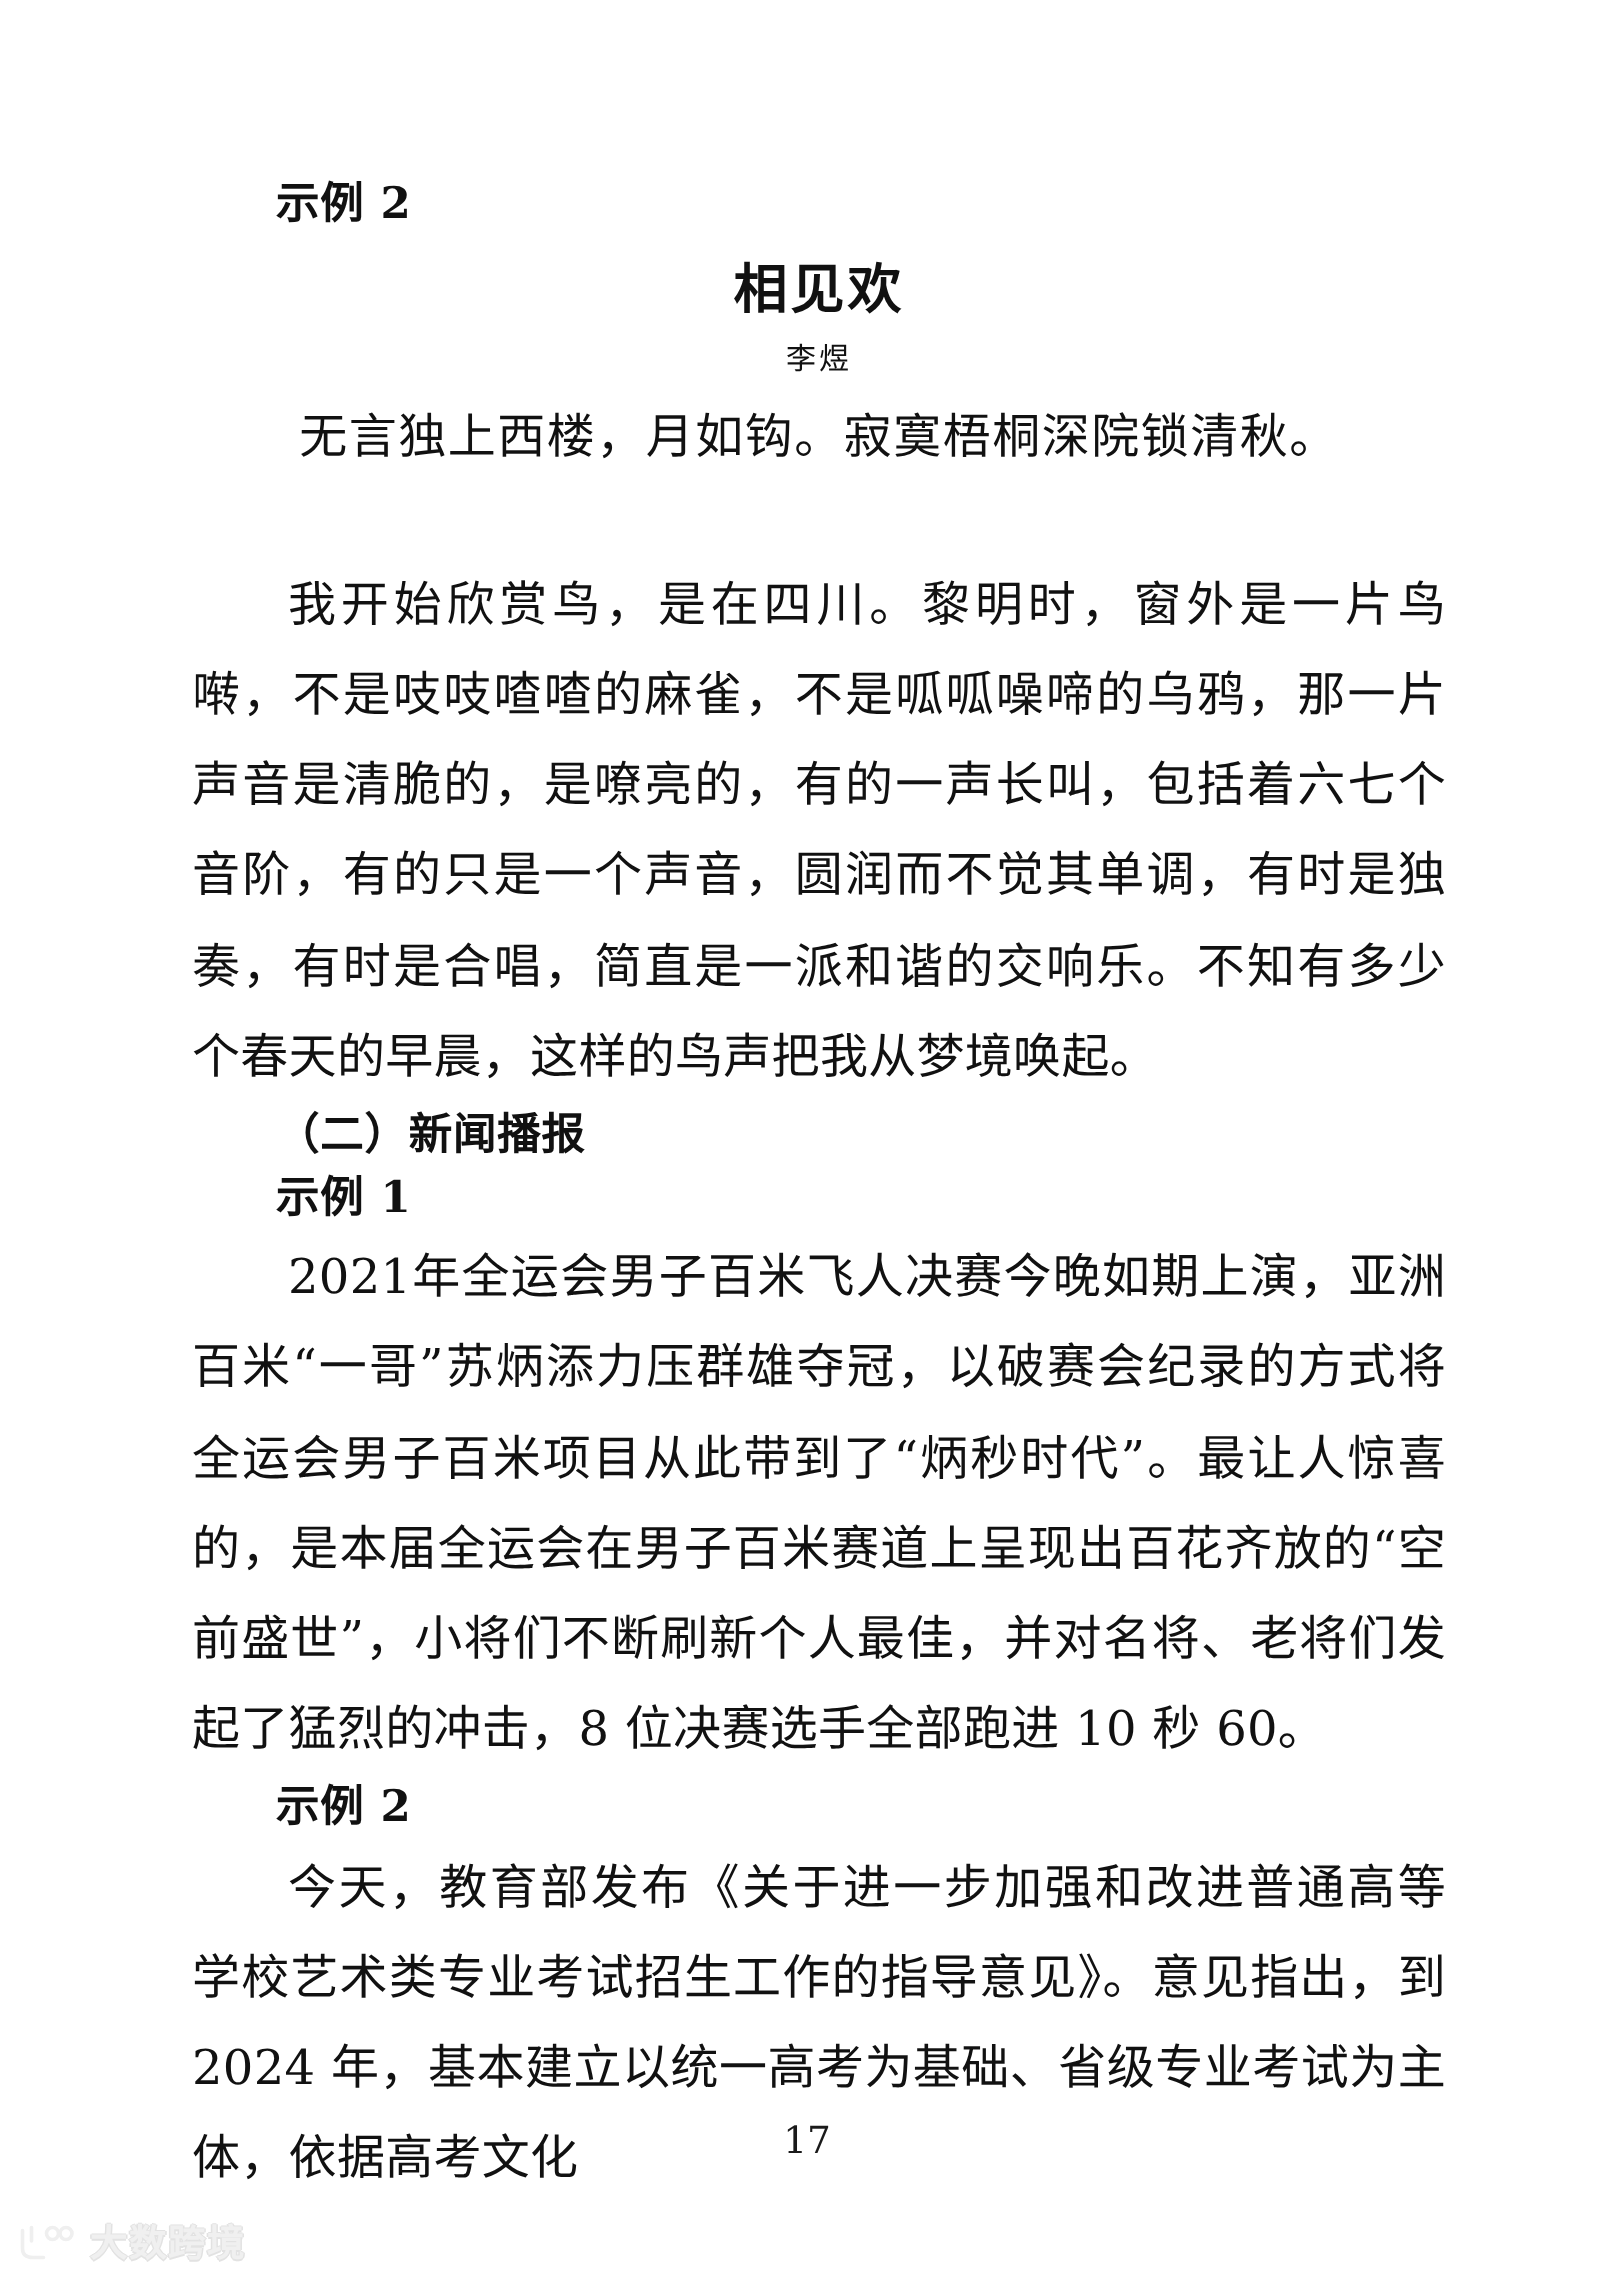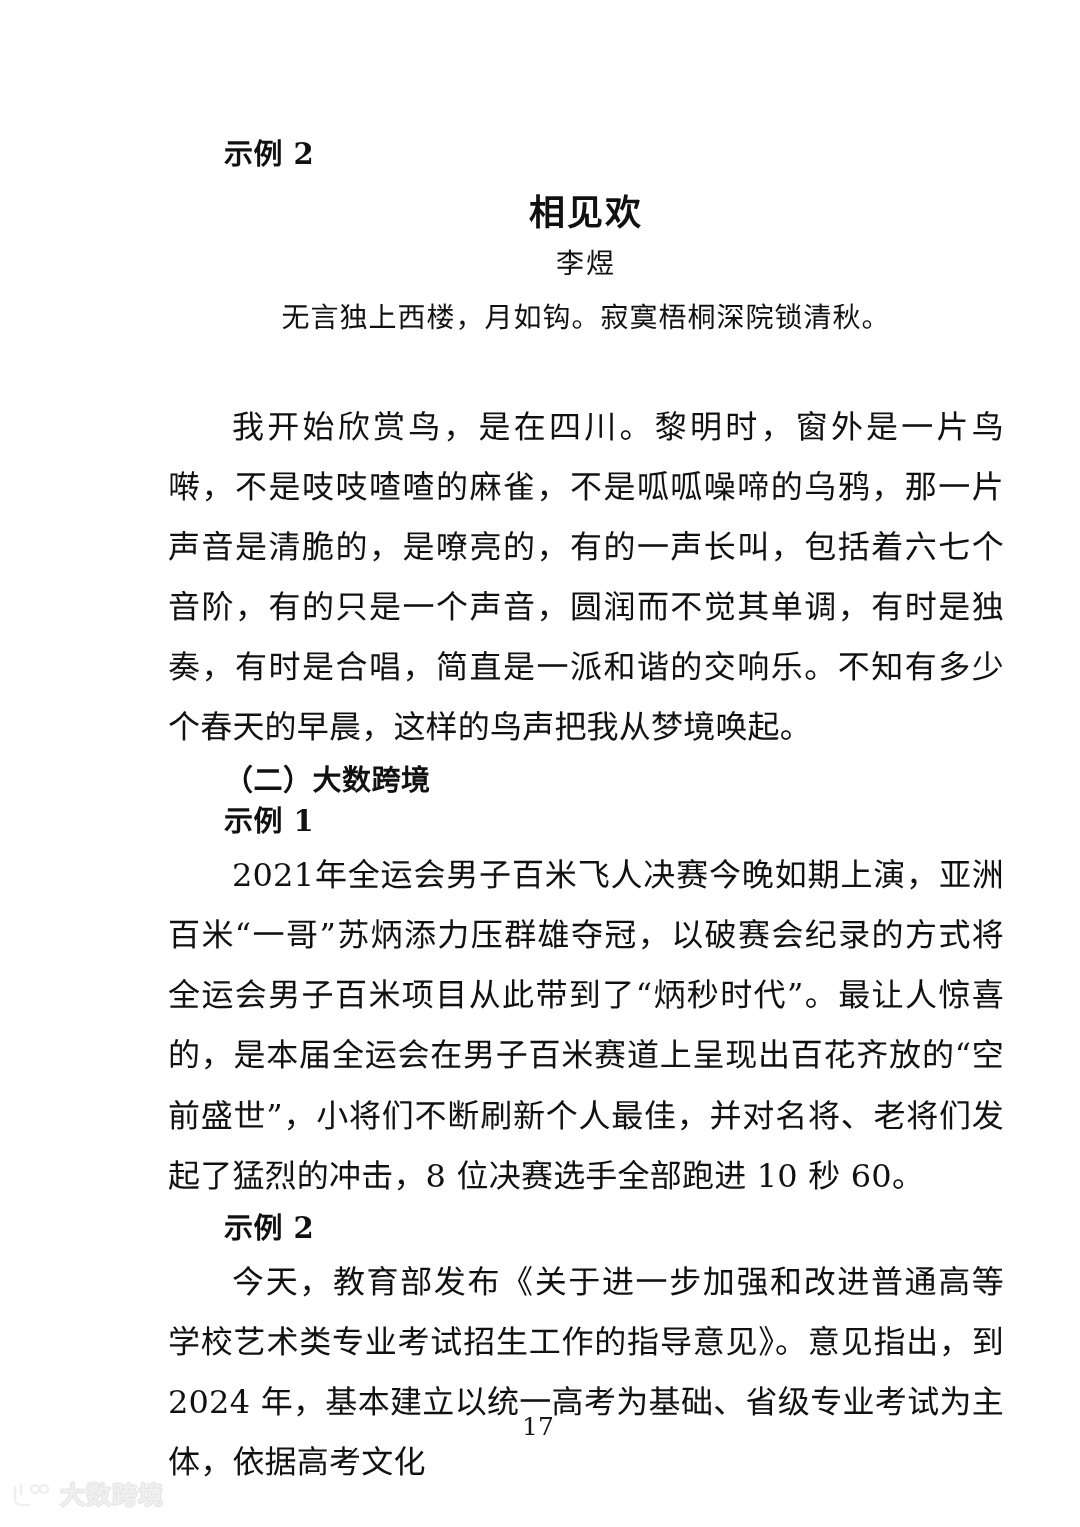--- a/index.html
+++ b/index.html
@@ -15,23 +15,22 @@
     background: #ffffff;
     overflow: hidden;
     font-family: "DejaVu Serif", "Liberation Serif", serif;
     color: #111111;
     box-sizing: border-box;
   }
 
   .content {
     position: absolute;
     left: 128px;
-    top: 136px;
+    top: 117px;
     width: 836px;
-    margin-left: 40px;
   }
 
   
   .heading-example {
     font-weight: bold;
     font-size: 29px;
     line-height: 1.3;
     letter-spacing: 0.5px;
     margin: 0 0 12px 0;
     padding-left: 56px;
@@ -54,28 +53,28 @@
 
   .poem-title {
     font-weight: bold;
     font-size: 36px;
     line-height: 1.45;
     letter-spacing: 2px;
     margin: 8px 0 6px 0;
   }
 
   .poem-author {
-    font-size: 28px;
+    font-size: 20px;
     line-height: 1.45;
     letter-spacing: 2px;
     margin: 0 0 10px 0;
   }
 
   .poem-line {
-    font-size: 28px;
+    font-size: 32px;
     line-height: 1.72;
     letter-spacing: 1px;
     margin: 0;
     white-space: nowrap;
   }
 
   
   .para {
     font-size: 32px;
     line-height: 1.88;
@@ -149,21 +148,21 @@
       <div class="poem-author">李煜</div>
       <div class="poem-line">无言独上西楼，月如钩。寂寞梧桐深院锁清秋。</div>
     </div>
 
     <div class="spacer-lg"></div>
 
     <div class="para">我开始欣赏鸟，是在四川。黎明时，窗外是一片鸟啭，不是吱吱喳喳的麻雀，不是呱呱噪啼的乌鸦，那一片声音是清脆的，是嘹亮的，有的一声长叫，包括着六七个音阶，有的只是一个声音，圆润而不觉其单调，有时是独奏，有时是合唱，简直是一派和谐的交响乐。不知有多少个春天的早晨，这样的鸟声把我从梦境唤起。</div>
 
     <div class="spacer-xs"></div>
 
-    <div class="heading-section">（二）大数跨境</div>
+    <div class="heading-section">（二）新闻播报</div>
 
     <div class="heading-section">示例 1</div>
 
     <div class="para">2021年全运会男子百米飞人决赛今晚如期上演，亚洲百米“一哥”苏炳添力压群雄夺冠，以破赛会纪录的方式将全运会男子百米项目从此带到了“炳秒时代”。最让人惊喜的，是本届全运会在男子百米赛道上呈现出百花齐放的“空前盛世”，小将们不断刷新个人最佳，并对名将、老将们发起了猛烈的冲击，8 位决赛选手全部跑进 10 秒 60。</div>
 
     <div class="spacer-xs"></div>
 
     <div class="heading-section">示例 2</div>
 
     <div class="para">今天，教育部发布《关于进一步加强和改进普通高等学校艺术类专业考试招生工作的指导意见》。意见指出，到 2024 年，基本建立以统一高考为基础、省级专业考试为主体，依据高考文化</div>

